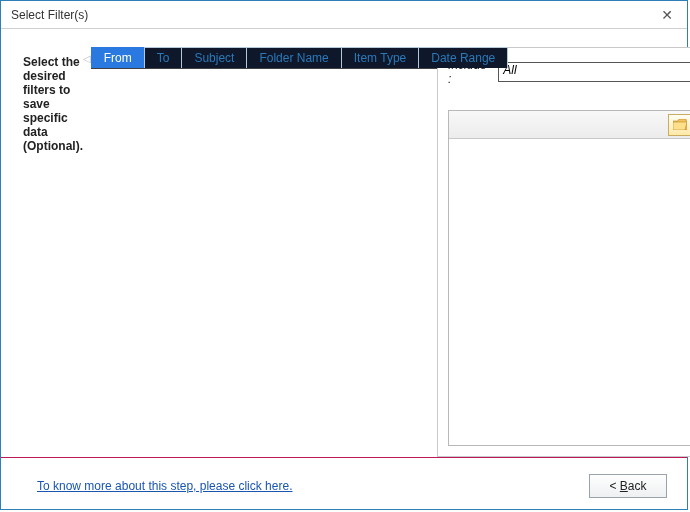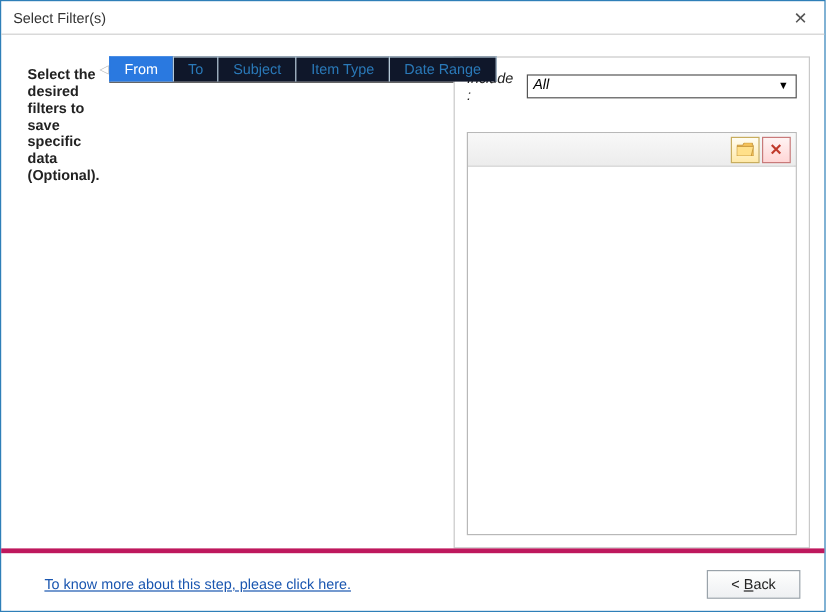--- a/index.html
+++ b/index.html
@@ -164,21 +164,21 @@
     .list-body {
       flex: 1;
       background: #fff;
     }
     .footer {
       height: 52px;
       display: flex;
       align-items: center;
       justify-content: space-between;
       padding: 4px 20px 0 36px;
-      border-top: 4px solid #be185d;
+      border-top: 1px solid #be185d;
     }
     .help-link {
       color: #1a56b0;
       text-decoration: underline;
       font-size: 12px;
       cursor: pointer;
     }
     .buttons { display: flex; gap: 10px; margin-left: 37px; }
     .btn {
       width: 78px;
@@ -209,20 +209,21 @@
 
   <div class="content">
     <div class="instruction">Select the desired filters to save specific data (Optional).</div>
 
     <div class="tabstrip-row">
       <div class="tab-arrow">◁</div>
       <div class="tabs">
         <div class="tab active">From</div>
         <div class="tab">To</div>
         <div class="tab">Subject</div>
+        <div class="tab">Folder Name</div>
         <div class="tab">Item Type</div>
         <div class="tab">Date Range</div>
       </div>
       <div class="tabstrip-fill"></div>
       <div class="tab-arrow">▷</div>
     </div>
 
     <div class="tabpanel">
       <div class="include-row">
         <span class="include-label">Include :</span>

